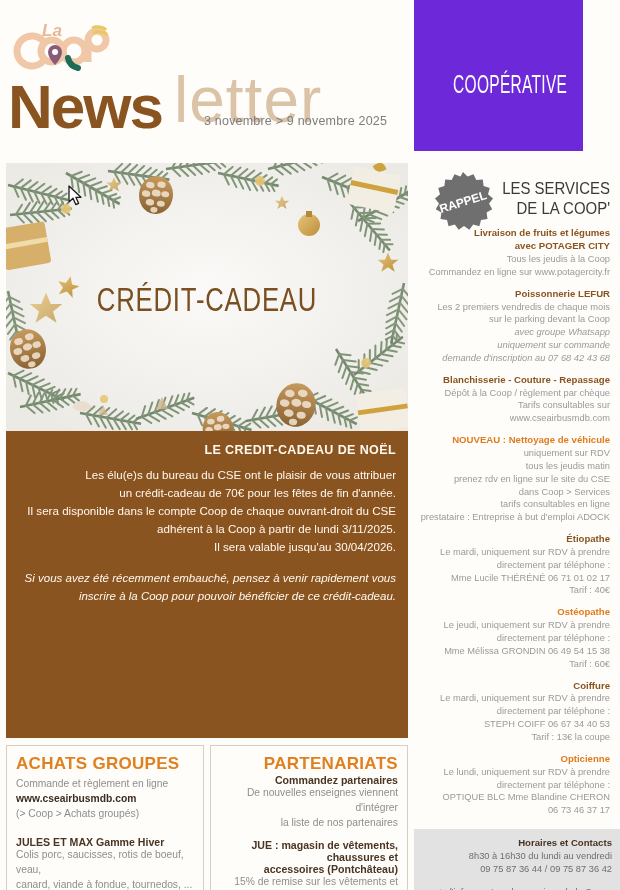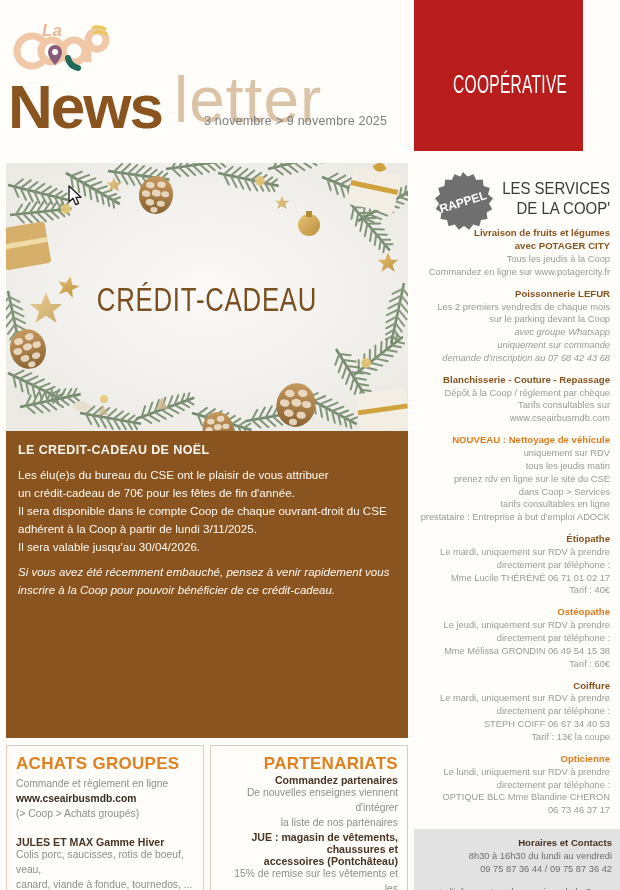--- a/index.html
+++ b/index.html
@@ -9,21 +9,21 @@
     background: #ffffff;
     overflow: hidden;
   }
   .page { position: relative; width: 620px; height: 890px; background:#fffdf9; }
 
   
   .header { position:absolute; left:0; top:0; width:620px; height:157px; }
   .hdr-left { position:absolute; left:0; top:0; width:414px; height:157px; background:#fffdf9; }
   .hdr-right {
     position:absolute; left:414px; top:0; width:169px; height:151px;
-    background:#b91c1c;
+    background:#6d28d9;
   }
   .coop-word {
     position:absolute; right:16px; bottom:52px;
     color:#ffffff; font-size:25px; letter-spacing:0.5px;
     transform: scaleX(0.62); transform-origin: right bottom;
     white-space:nowrap; font-weight:400;
     font-family:"Liberation Sans", sans-serif;
   }
 
   
@@ -60,25 +60,25 @@
     text-align:center; color:#7a4f22; font-size:33px;
     letter-spacing:1px;
     transform: scaleX(0.78);
     font-family:"Liberation Sans", sans-serif; font-weight:400;
   }
   .cursor { position:absolute; left:62px; top:22px; width:16px; height:22px; }
 
   .credit-block {
     position:absolute; left:6px; top:274px; width:402px; height:307px;
     background:#8a5420; color:#fff8ef; padding:12px 12px 10px;
-    text-align:left;
+    text-align:right;
   }
   .credit-title { font-size:12.5px; font-weight:bold; letter-spacing:0.4px; margin-bottom:9px; }
   .credit-line { font-size:11.6px; line-height:1.55; }
-  .credit-ital { font-style:italic; font-size:11.5px; line-height:1.55; margin-top:8px; }
+  .credit-ital { font-style:italic; font-size:11.5px; line-height:1.55; margin-top:14px; }
 
   
   .box {
     position:absolute; border:1px solid #d8cfc2; background:#fffdf9;
   }
   .box-achats { left:6px; top:588px; width:198px; height:296px; padding:8px 9px; }
   .box-part   { left:210px; top:588px; width:198px; height:296px; padding:8px 9px; text-align:right; }
 
   .h-orange { color:#e08020; font-weight:bold; font-size:17px; letter-spacing:0.3px; }
   .h-brown  { color:#4a3524; font-weight:bold; font-size:10.6px; }
@@ -301,21 +301,21 @@
       </div>
 
     </div>
 
     <div class="box box-part">
       <div class="h-orange">PARTENARIATS</div>
       <div class="h-brown">Commandez partenaires</div>
       <div class="t-gray">De nouvelles enseignes viennent d'intégrer</div>
       <div class="t-gray">la liste de nos partenaires</div>
 
-      <div class="h-brown" style="">JUE : magasin de vêtements, chaussures et</div>
+      <div class="h-brown" style="margin-top:8px">JUE : magasin de vêtements, chaussures et</div>
       <div class="h-brown">accessoires (Pontchâteau)</div>
       <div class="t-gray">15% de remise sur les vêtements et les</div>
 
     </div>
 
   </div>
 
   <div class="right-col">
 
     <svg class="rappel-badge" viewBox="0 0 62 62">

